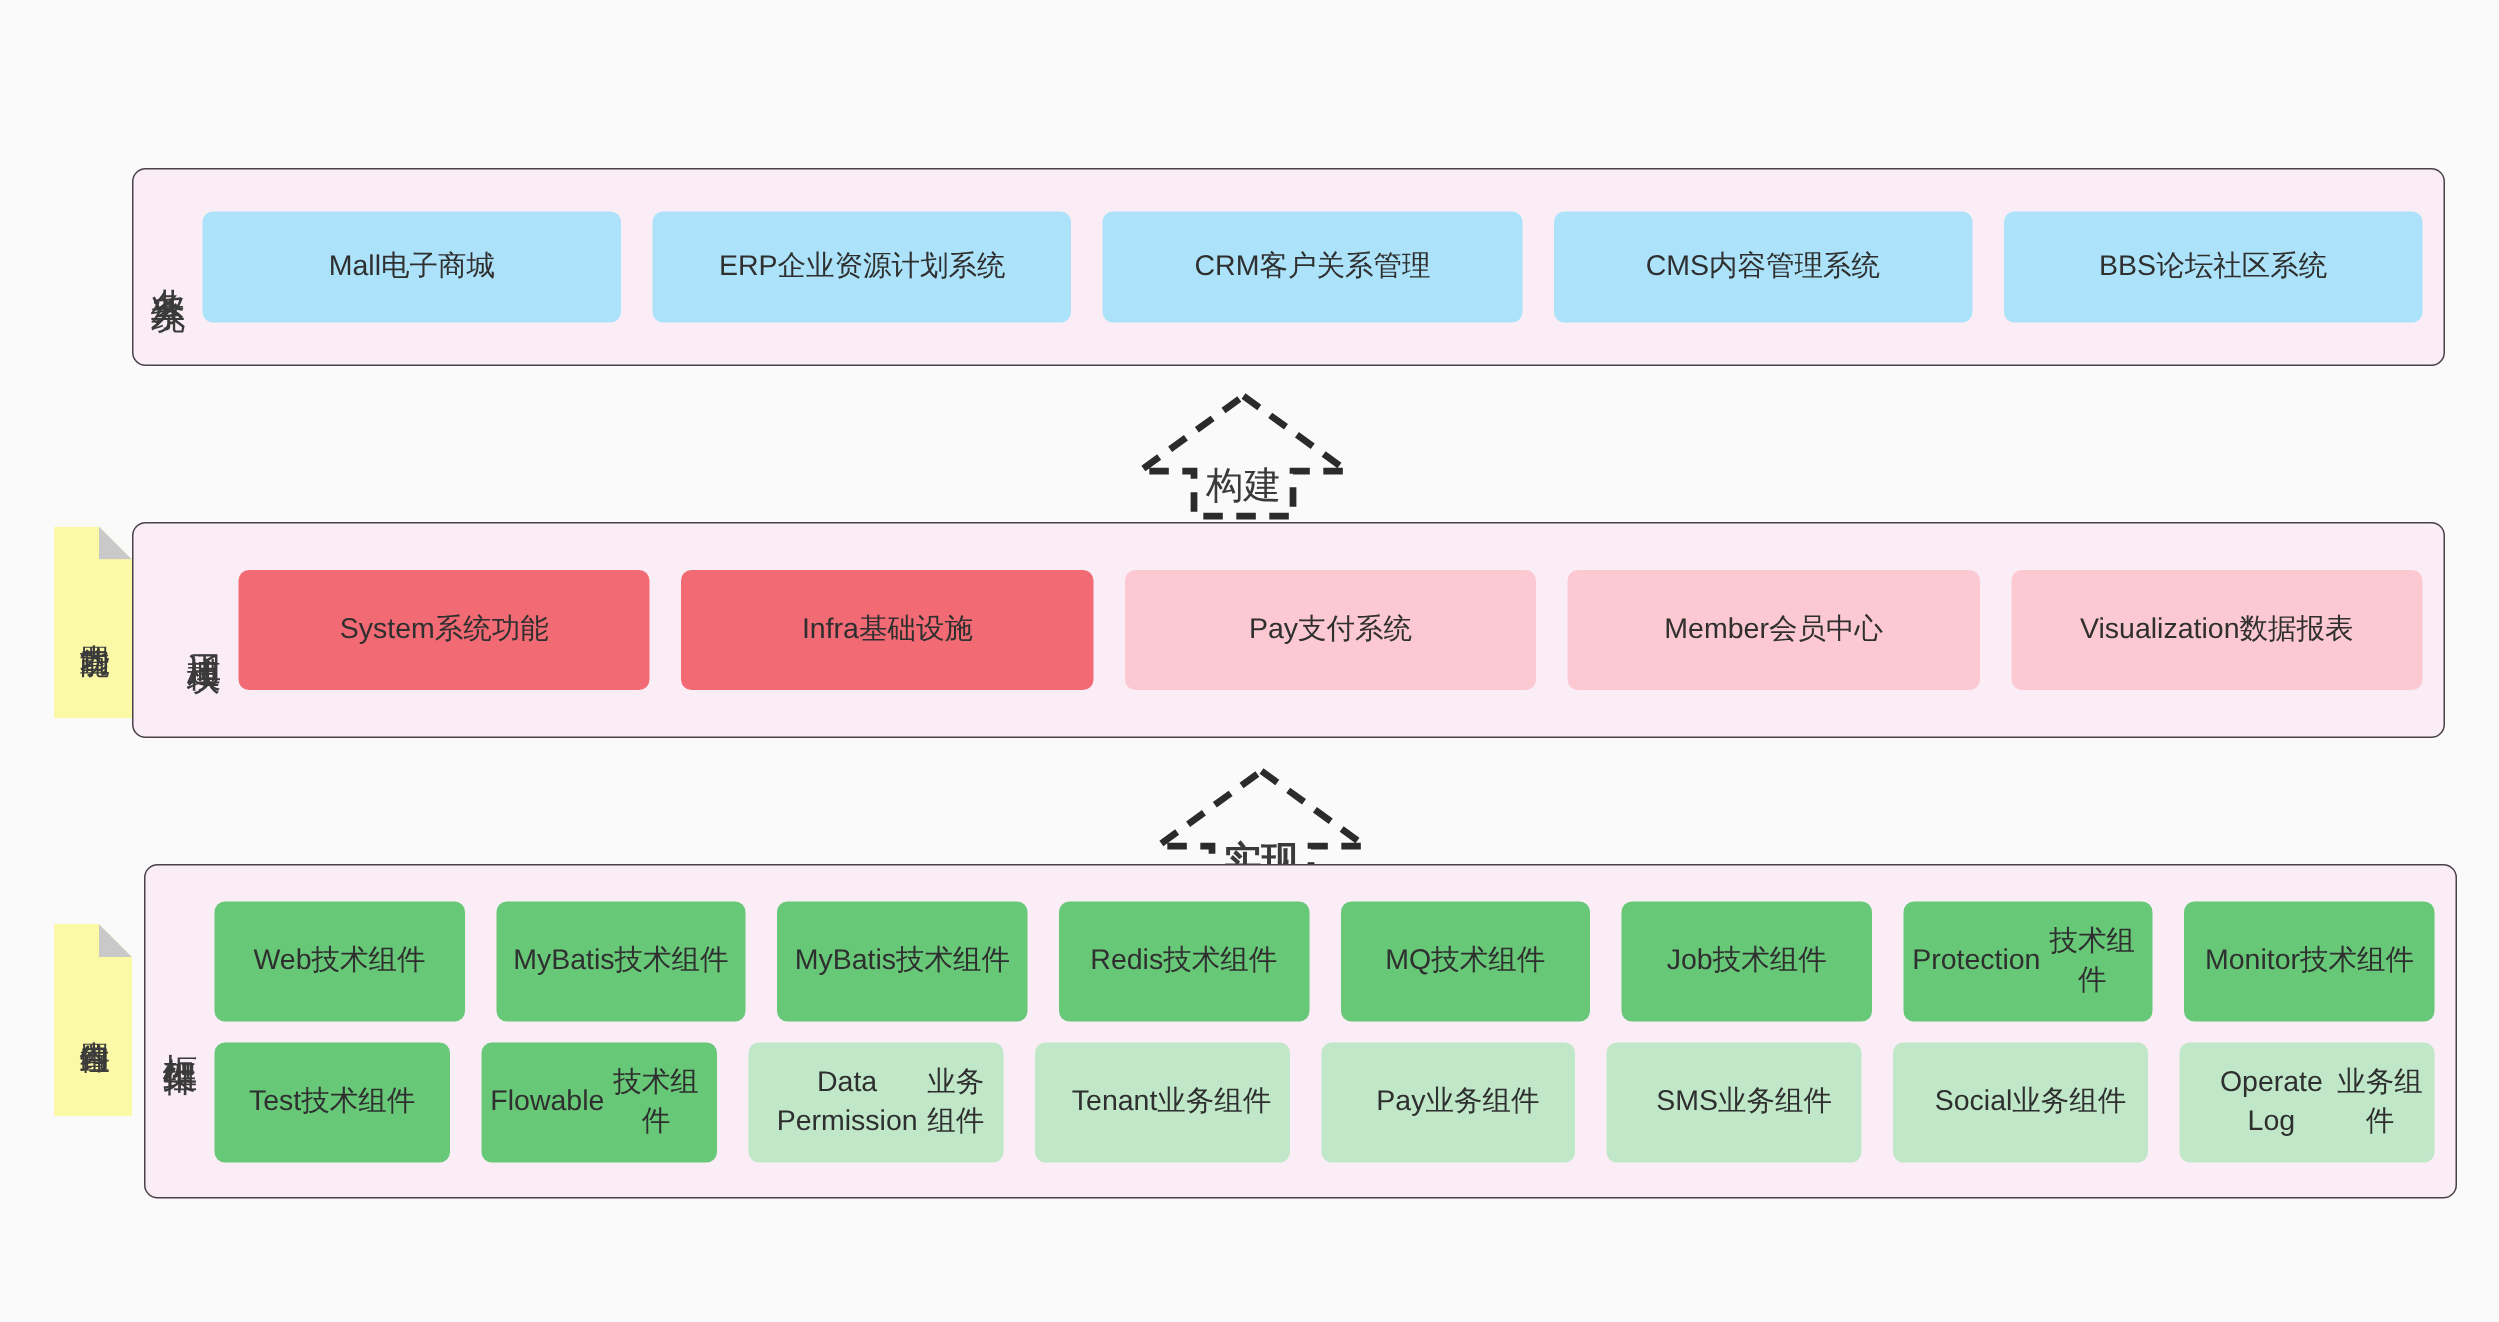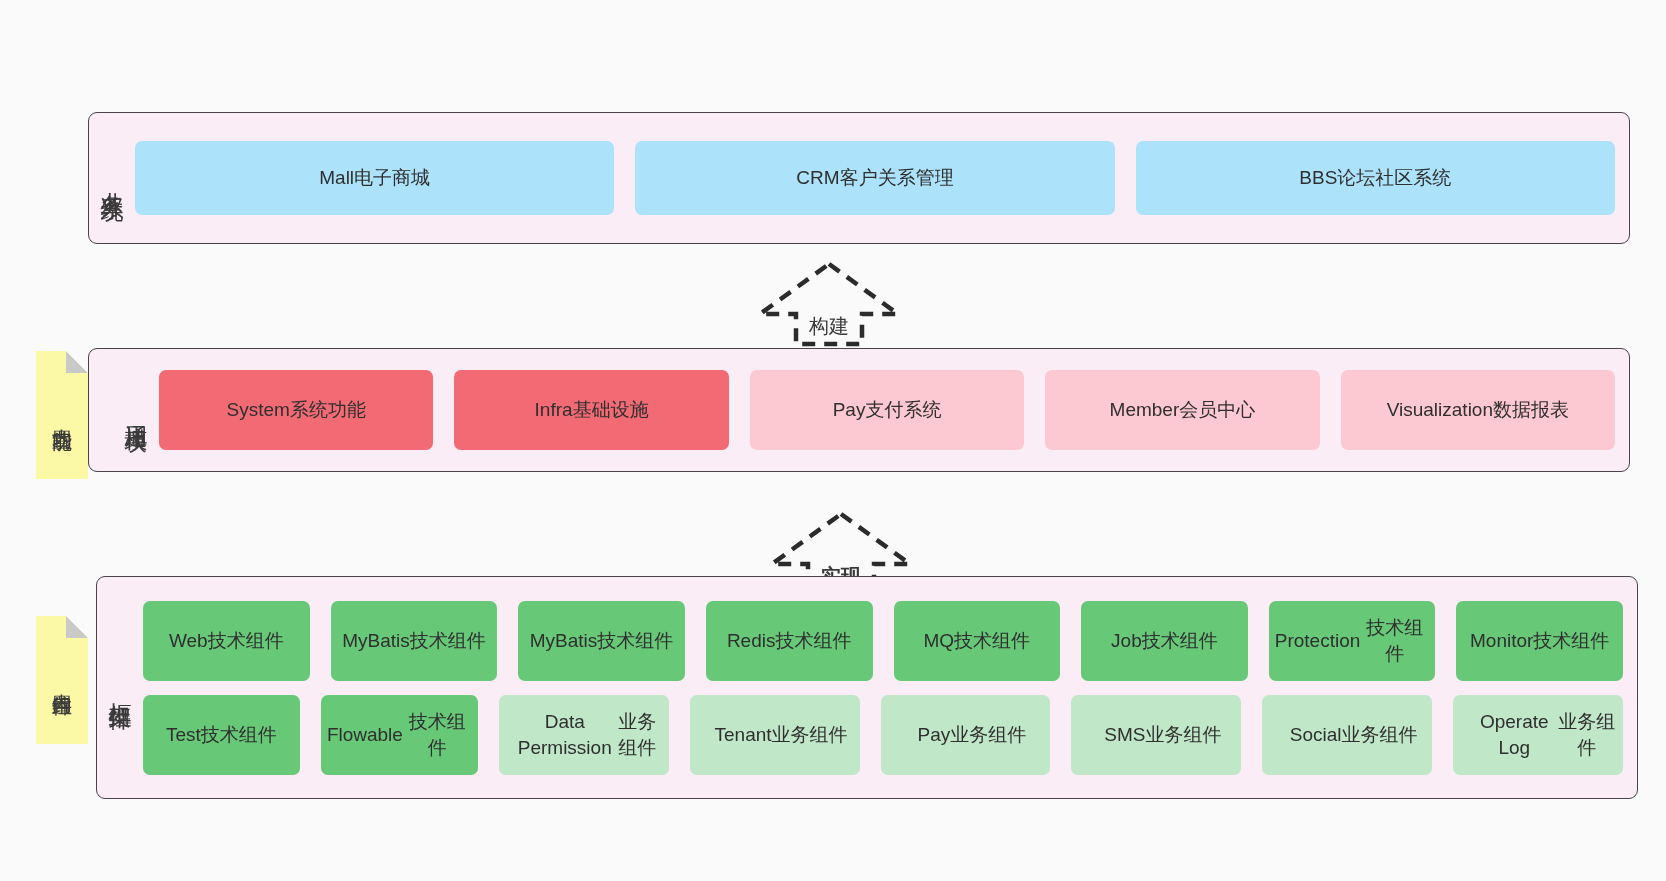--- a/index.html
+++ b/index.html
@@ -83,21 +83,21 @@
   .c-blue       { background: #ace3fa; }
   .c-red        { background: #f26b74; }
   .c-pink       { background: #fcc9d2; }
   .c-green      { background: #67c878; }
   .c-lightgreen { background: #bfe7c8; padding-left: 19px; }
 
   
   #layer-business   { left: 88px;  top: 112px; width: 1542px; height: 132px; }
   #layer-business .card { height: 74px; }
 
-  #layer-common     { left: 88px;  top: 348px; width: 1542px; height: 124px; padding-left: 24px; }
+  #layer-common     { left: 88px;  top: 348px; width: 1542px; height: 144px; padding-left: 24px; }
   #layer-common .card { height: 80px; }
 
   #layer-framework  { left: 96px;  top: 576px; width: 1542px; height: 223px; }
   #layer-framework .card { height: 80px; }
   #layer-framework .layer-body { gap: 14px; }
 
   
   .note {
     position: absolute;
     box-sizing: border-box;
@@ -133,21 +133,21 @@
     width: 150px;
     height: 90px;
   }
   .arrow svg { display: block; width: 150px; height: 90px; }
   .arrow .arrow-label {
     position: absolute;
     left: 0;
     right: 0;
     bottom: 8px;
     text-align: center;
-    font-size: 20px;
+    font-size: 25px;
     color: #3a3a3a;
     white-space: nowrap;
     user-select: none;
   }
   #arrow-build     { left: 754px; top: 258px; }
   #arrow-implement { left: 766px; top: 508px; font-weight: bold; }
 </style>
 </head>
 <body>
 
@@ -155,22 +155,30 @@
 
   <div class="layer" id="layer-business">
     <div class="layer-title">业务系统</div>
     <div class="layer-body">
       <div class="row">
         <div class="card c-blue">
           <span class="en">Mall</span>
           <span class="cn">电子商城</span>
         </div>
         <div class="card c-blue">
+          <span class="en">ERP</span>
+          <span class="cn">企业资源计划系统</span>
+        </div>
+        <div class="card c-blue">
           <span class="en">CRM</span>
           <span class="cn">客户关系管理</span>
+        </div>
+        <div class="card c-blue">
+          <span class="en">CMS</span>
+          <span class="cn">内容管理系统</span>
         </div>
         <div class="card c-blue">
           <span class="en">BBS</span>
           <span class="cn">论坛社区系统</span>
         </div>
       </div>
     </div>
   </div>
 
   <div class="arrow" id="arrow-build">

